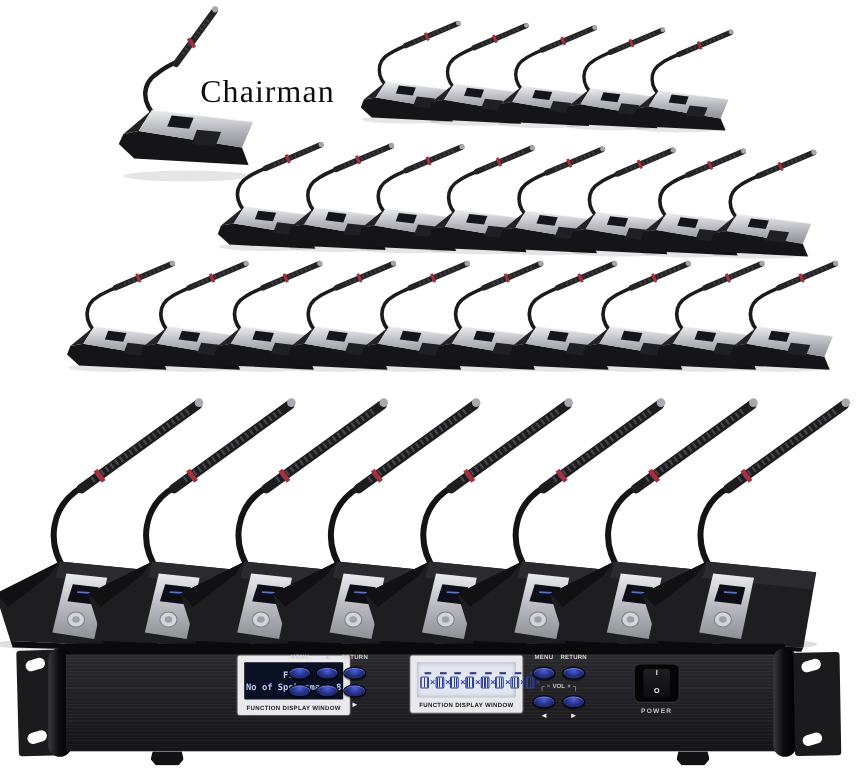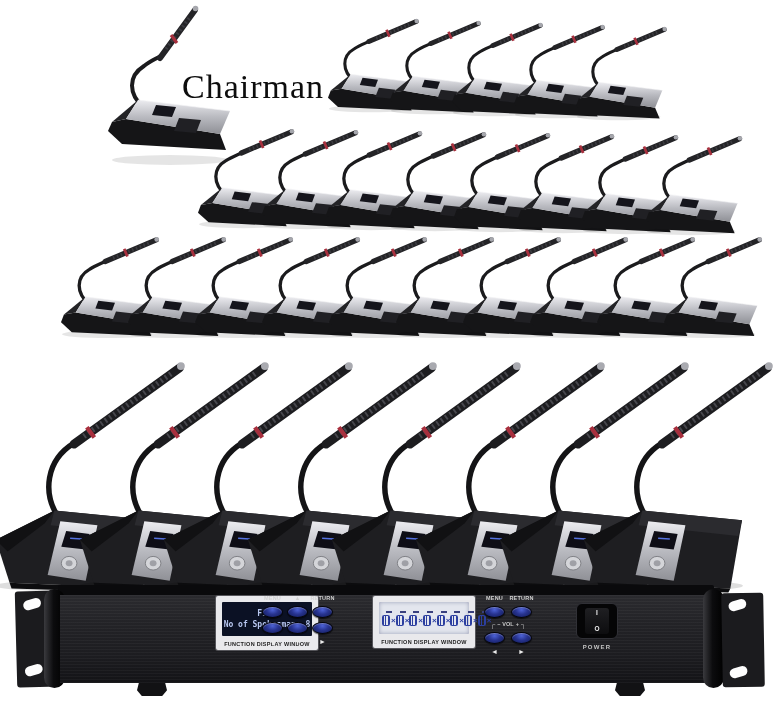--- a/index.html
+++ b/index.html
@@ -1,20 +1,20 @@
 <!DOCTYPE html>
 <html style="--lcd-text: #b7c6ef;"><head>
 <meta charset="utf-8">
 <style>
   html,body{margin:0;padding:0;background:#fff;}
   #scene{position:relative;width:778px;height:702px;background:#ffffff;overflow:hidden;
          font-family:"Liberation Sans", sans-serif;}
   .mic{position:absolute;overflow:visible;}
   #chairman-label{position:absolute;left:182px;top:68px;font-family:"Liberation Serif", serif;
-        font-size:34px;color:#0d0d0d;letter-spacing:1px;}
+        font-size:29px;color:#0d0d0d;letter-spacing:1px;}
   
   #receiver{position:absolute;left:0;top:583px;width:778px;height:119px;}
   .rack-top{position:absolute;left:58px;top:2px;width:656px;height:16px;background:#0a0a0c;border-radius:2px;}
   .ear{position:absolute;background:#1b1b1e;border-radius:3px;}
   .ear.left{left:16px;top:8px;width:44px;height:96px;transform:rotate(-1.5deg);}
   .ear.right{left:722px;top:10px;width:42px;height:94px;transform:rotate(-1deg);}
   .hole{position:absolute;width:18px;height:10px;background:#fdfdfd;border-radius:5px;transform:rotate(-15deg);}
   .ear.left .hole.h1{left:8px;top:8px}.ear.left .hole.h2{left:8px;top:74px}
   .ear.right .hole.h1{left:7px;top:7px}.ear.right .hole.h2{left:7px;top:74px}
   .handle{position:absolute;width:21px;height:99px;border-radius:11px;

